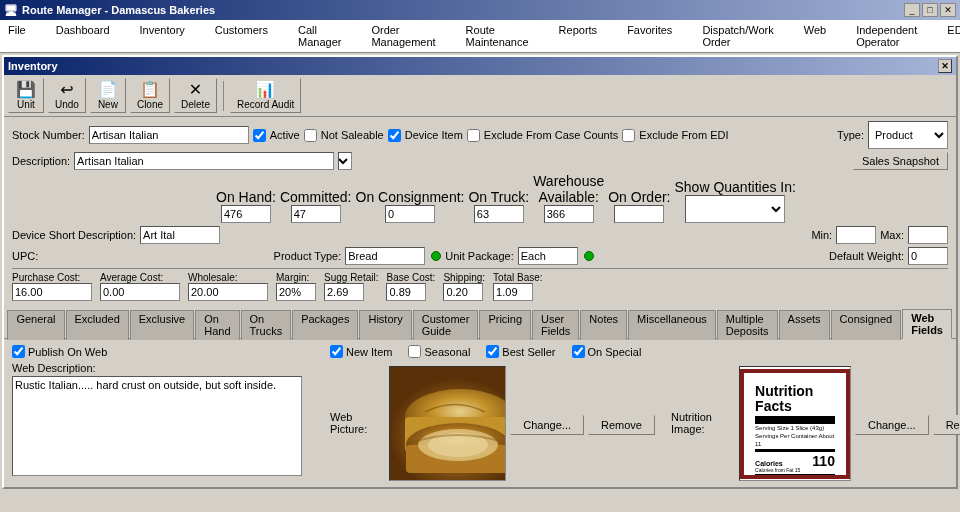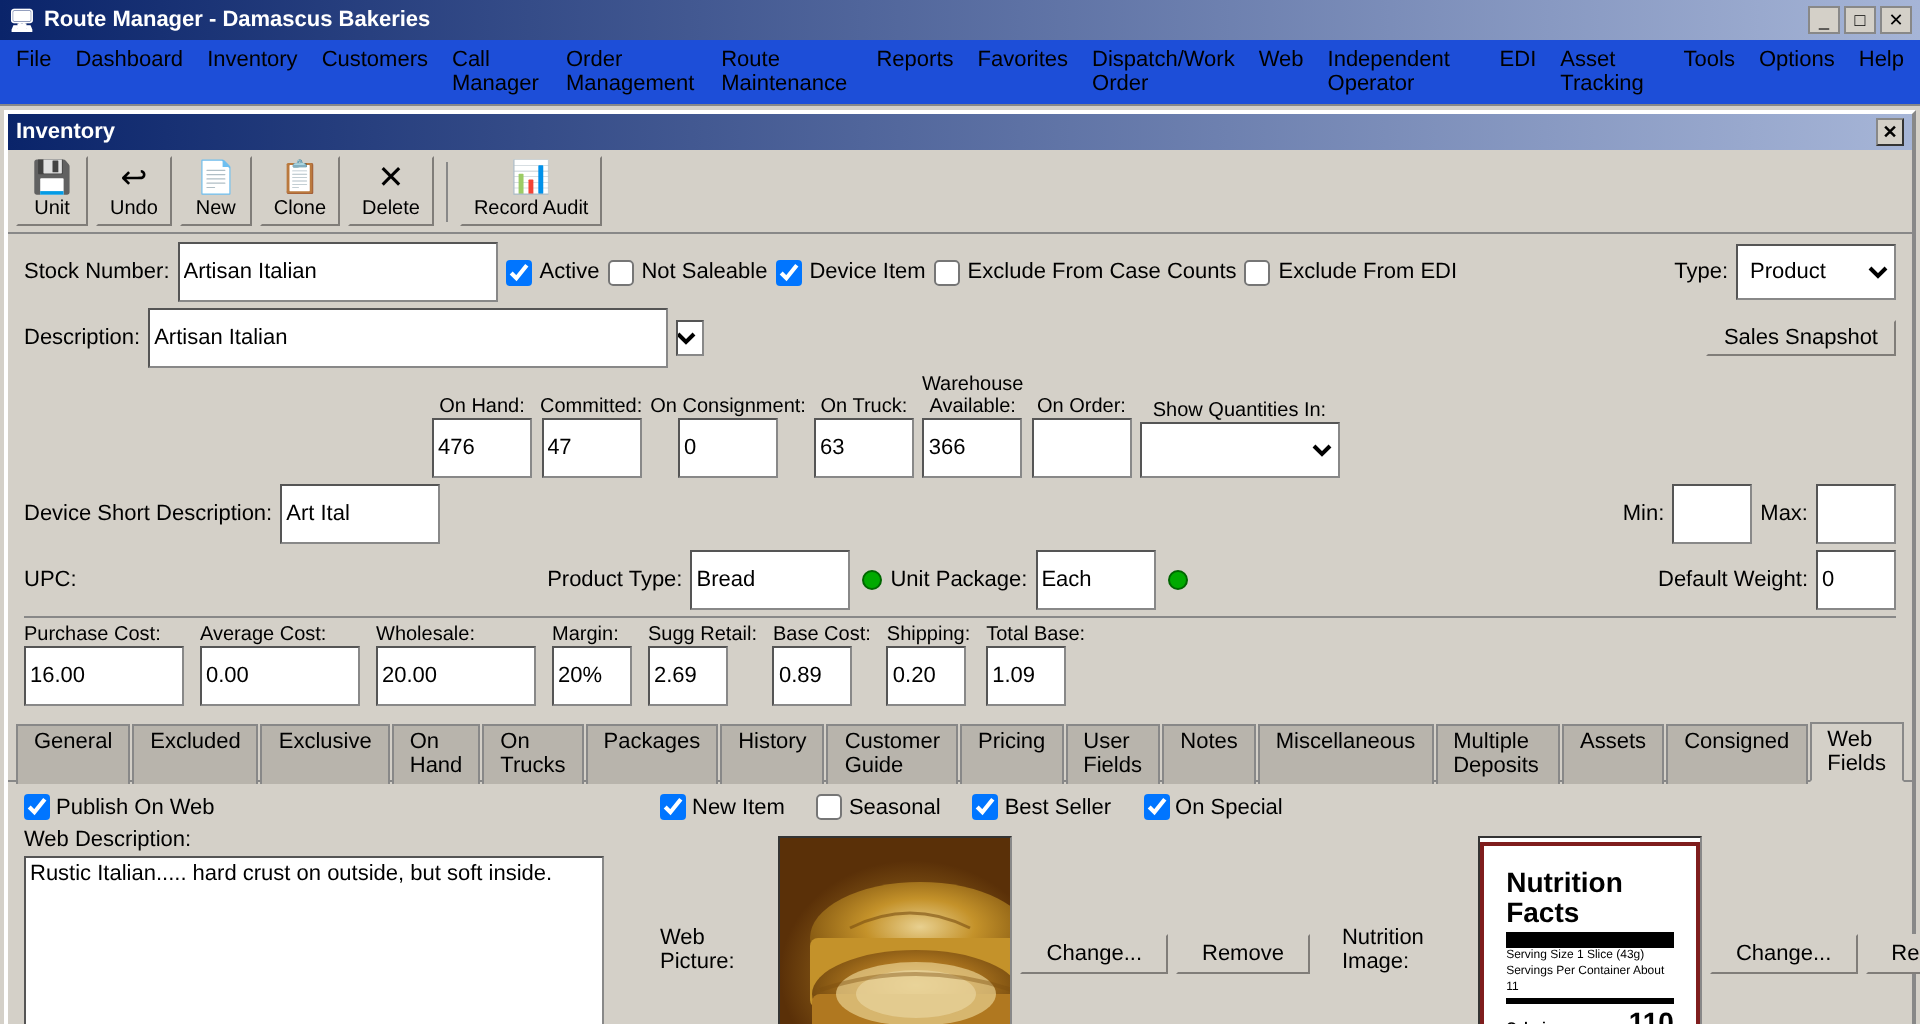--- a/index.html
+++ b/index.html
@@ -23,25 +23,25 @@
       width: 16px;
       height: 14px;
       font-size: 9px;
       cursor: pointer;
       display: flex; align-items: center; justify-content: center;
       color: black;
     }
 
     
     .menu-bar {
-      background: #1d4ed8;
+      background: #ffffff;
       border-bottom: 1px solid #888;
       display: flex;
       padding: 2px 2px;
-      gap: 0;
+      gap: 18px;
     }
     .menu-item {
       padding: 2px 6px;
       cursor: pointer;
       font-size: 11px;
     }
 
     
     .main-window {
       margin: 2px;
@@ -112,36 +112,36 @@
       white-space: nowrap;
     }
     input[type="text"], select, textarea {
       border: 1px solid #888;
       border-top-color: #555;
       border-left-color: #555;
       background: white;
       font-size: 11px;
       font-family: 'MS Sans Serif', Arial, sans-serif;
       padding: 1px 2px;
-      height: 30px;
+      height: 18px;
     }
     select { height: 28px; }
     textarea { height: auto; resize: none; }
     input[type="checkbox"] { margin: 0; }
 
     .field-sm { width: 40px; }
     .field-md { width: 80px; }
     .field-lg { width: 160px; }
     .count-group {
       display: flex;
       flex-direction: column;
       align-items: center;
       font-size: 11px;
     }
-    .count-label { font-size: 10px; white-space: nowrap; }
+    .count-label { font-size: 14px; white-space: nowrap; }
     .count-value { width: 50px; }
 
     
     .h-divider {
       border: none;
       border-top: 1px solid #888;
       margin: 3px 0;
     }
 
     
@@ -173,21 +173,21 @@
       border-bottom: none;
       background: #d4d0c8;
       cursor: pointer;
       font-size: 11px;
       position: relative;
       top: 1px;
     }
     .tab.active {
       background: #d4d0c8;
       border-bottom: 1px solid #d4d0c8;
-      font-weight: normal;
+      font-weight: bold;
       z-index: 1;
     }
     .tab:not(.active) { background: #b8b4ac; top: 2px; }
 
     
     .tab-content {
       padding: 6px 8px;
       background: #d4d0c8;
     }
 
@@ -246,21 +246,21 @@
       align-items: center;
       justify-content: center;
       overflow: hidden;
     }
 
     
     .nutrition-box {
       width: 140px;
       height: 110px;
       background: white;
-      border: 2px solid #7f1d1d;
+      border: 4px solid #7f1d1d;
       padding: 11px;
       font-family: Arial, sans-serif;
       overflow: hidden;
     }
     .nutrition-title {
       font-size: 14px;
       font-weight: 900;
       line-height: 1.1;
       border-bottom: 8px solid black;
       padding-bottom: 2px;

